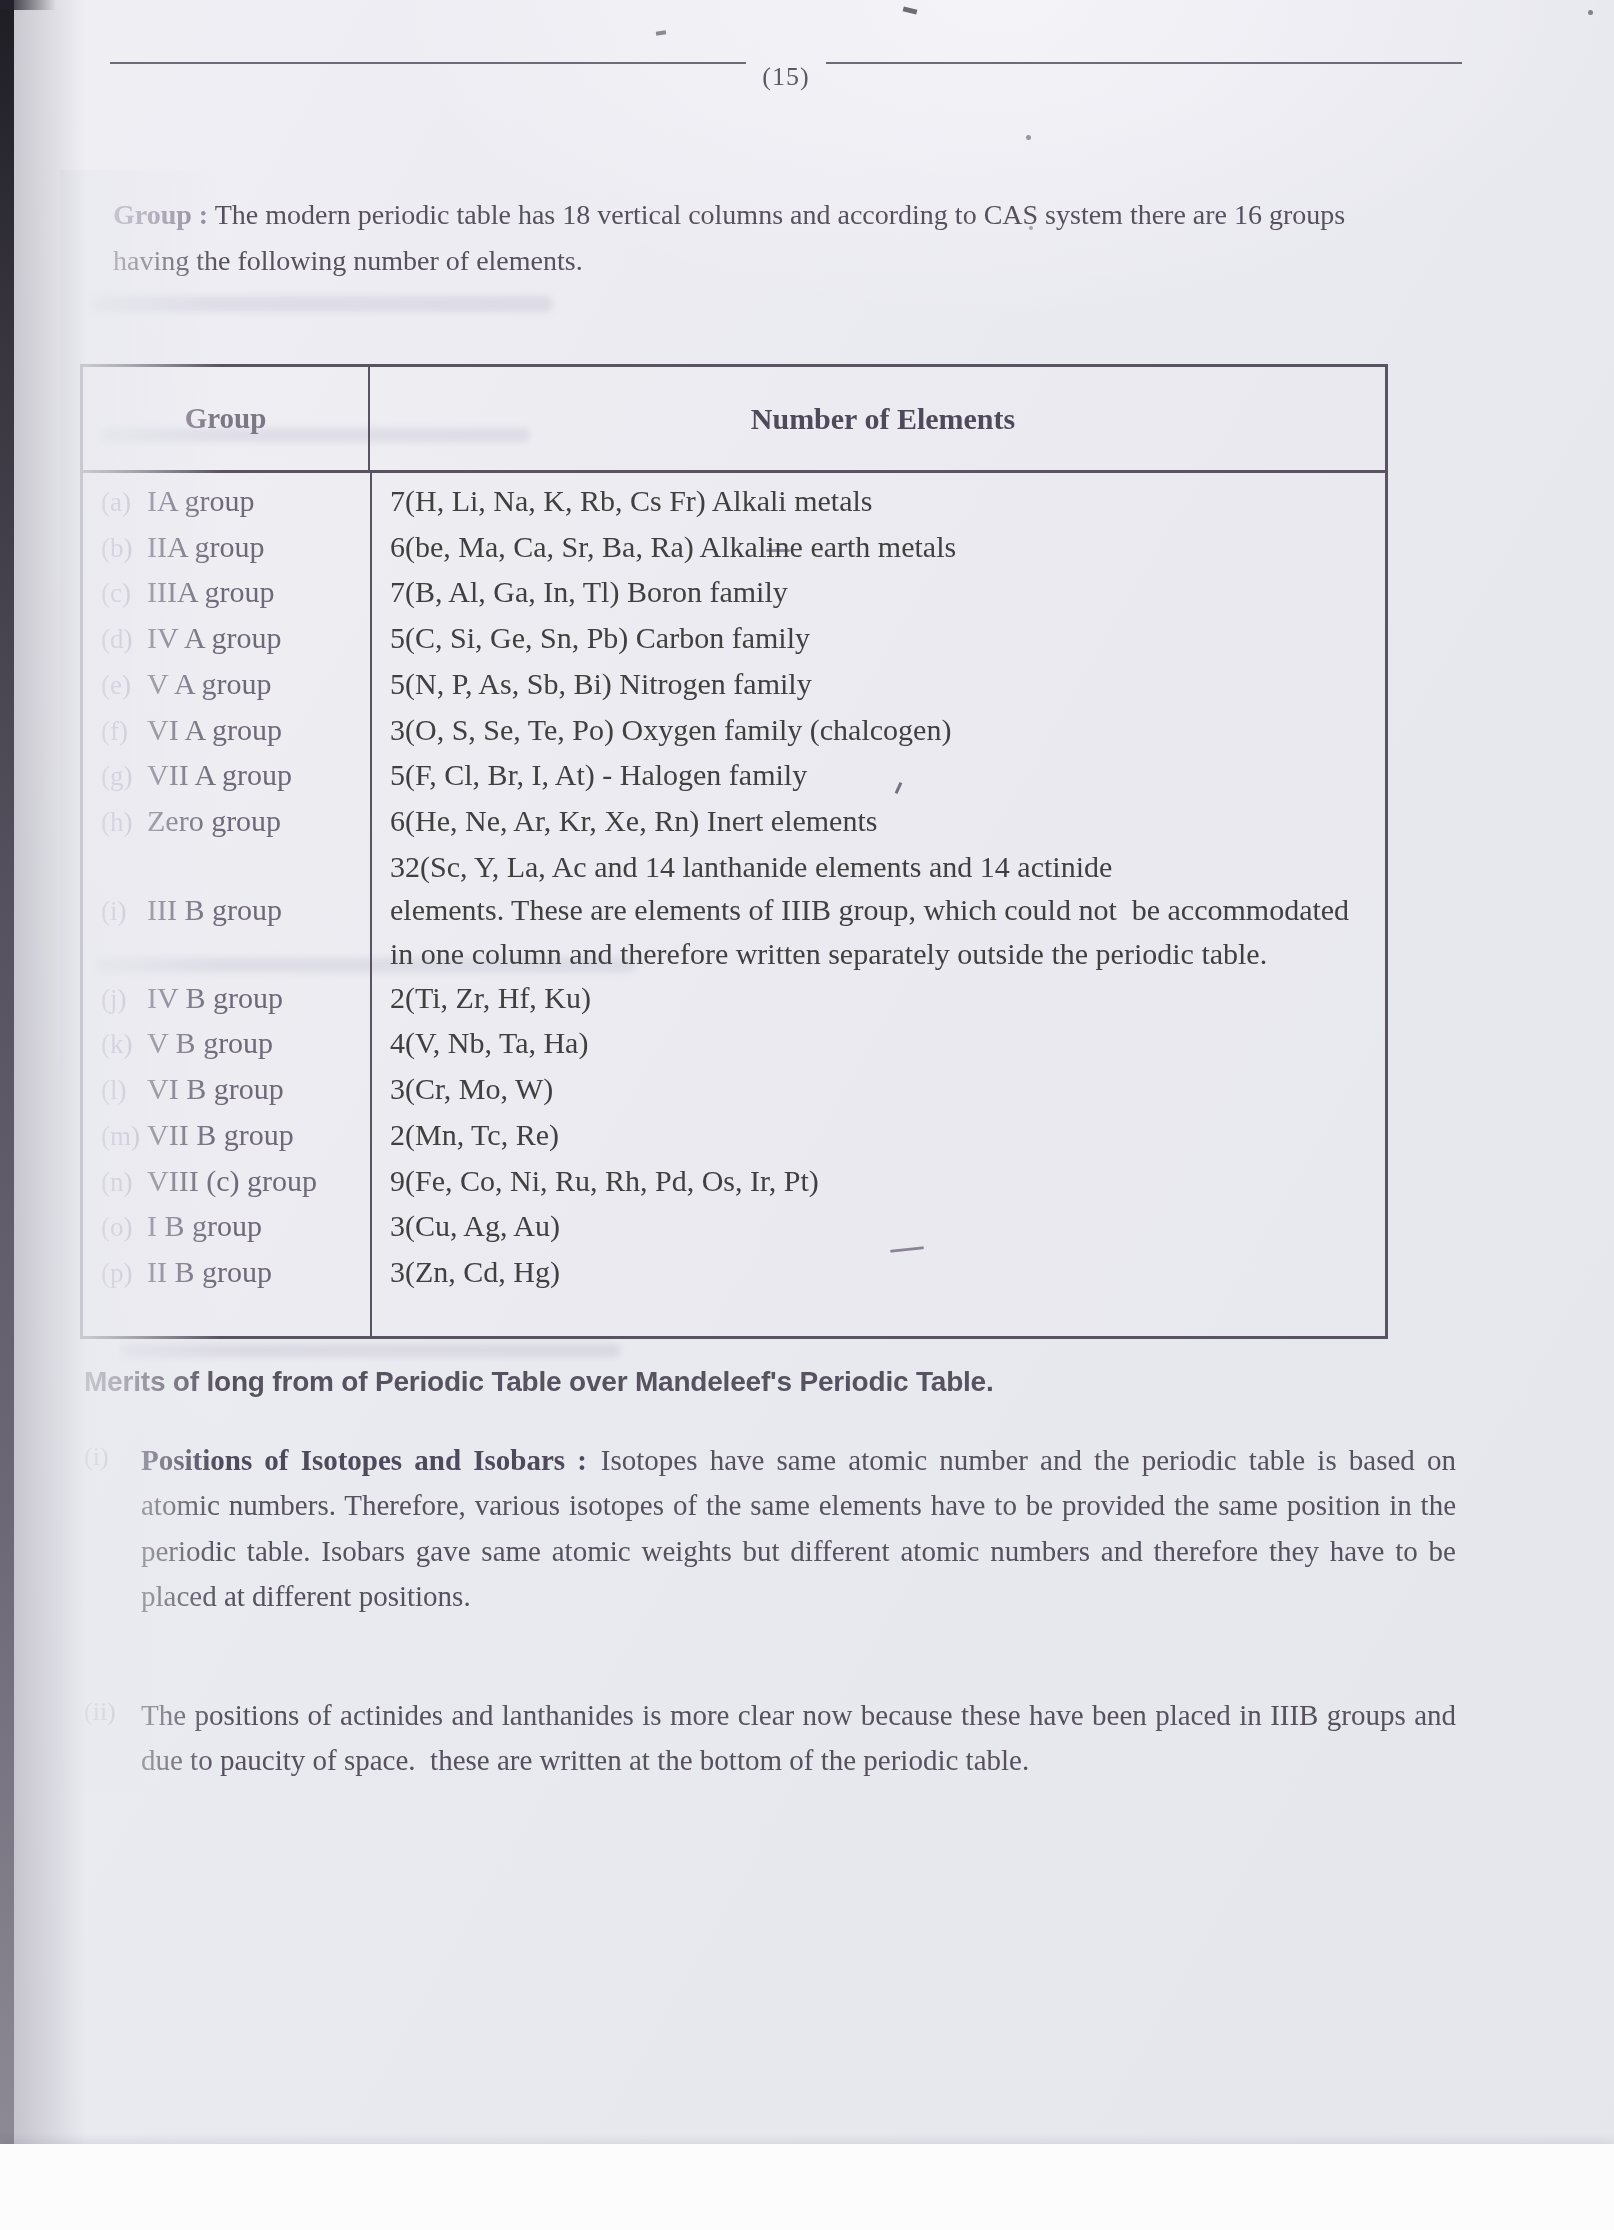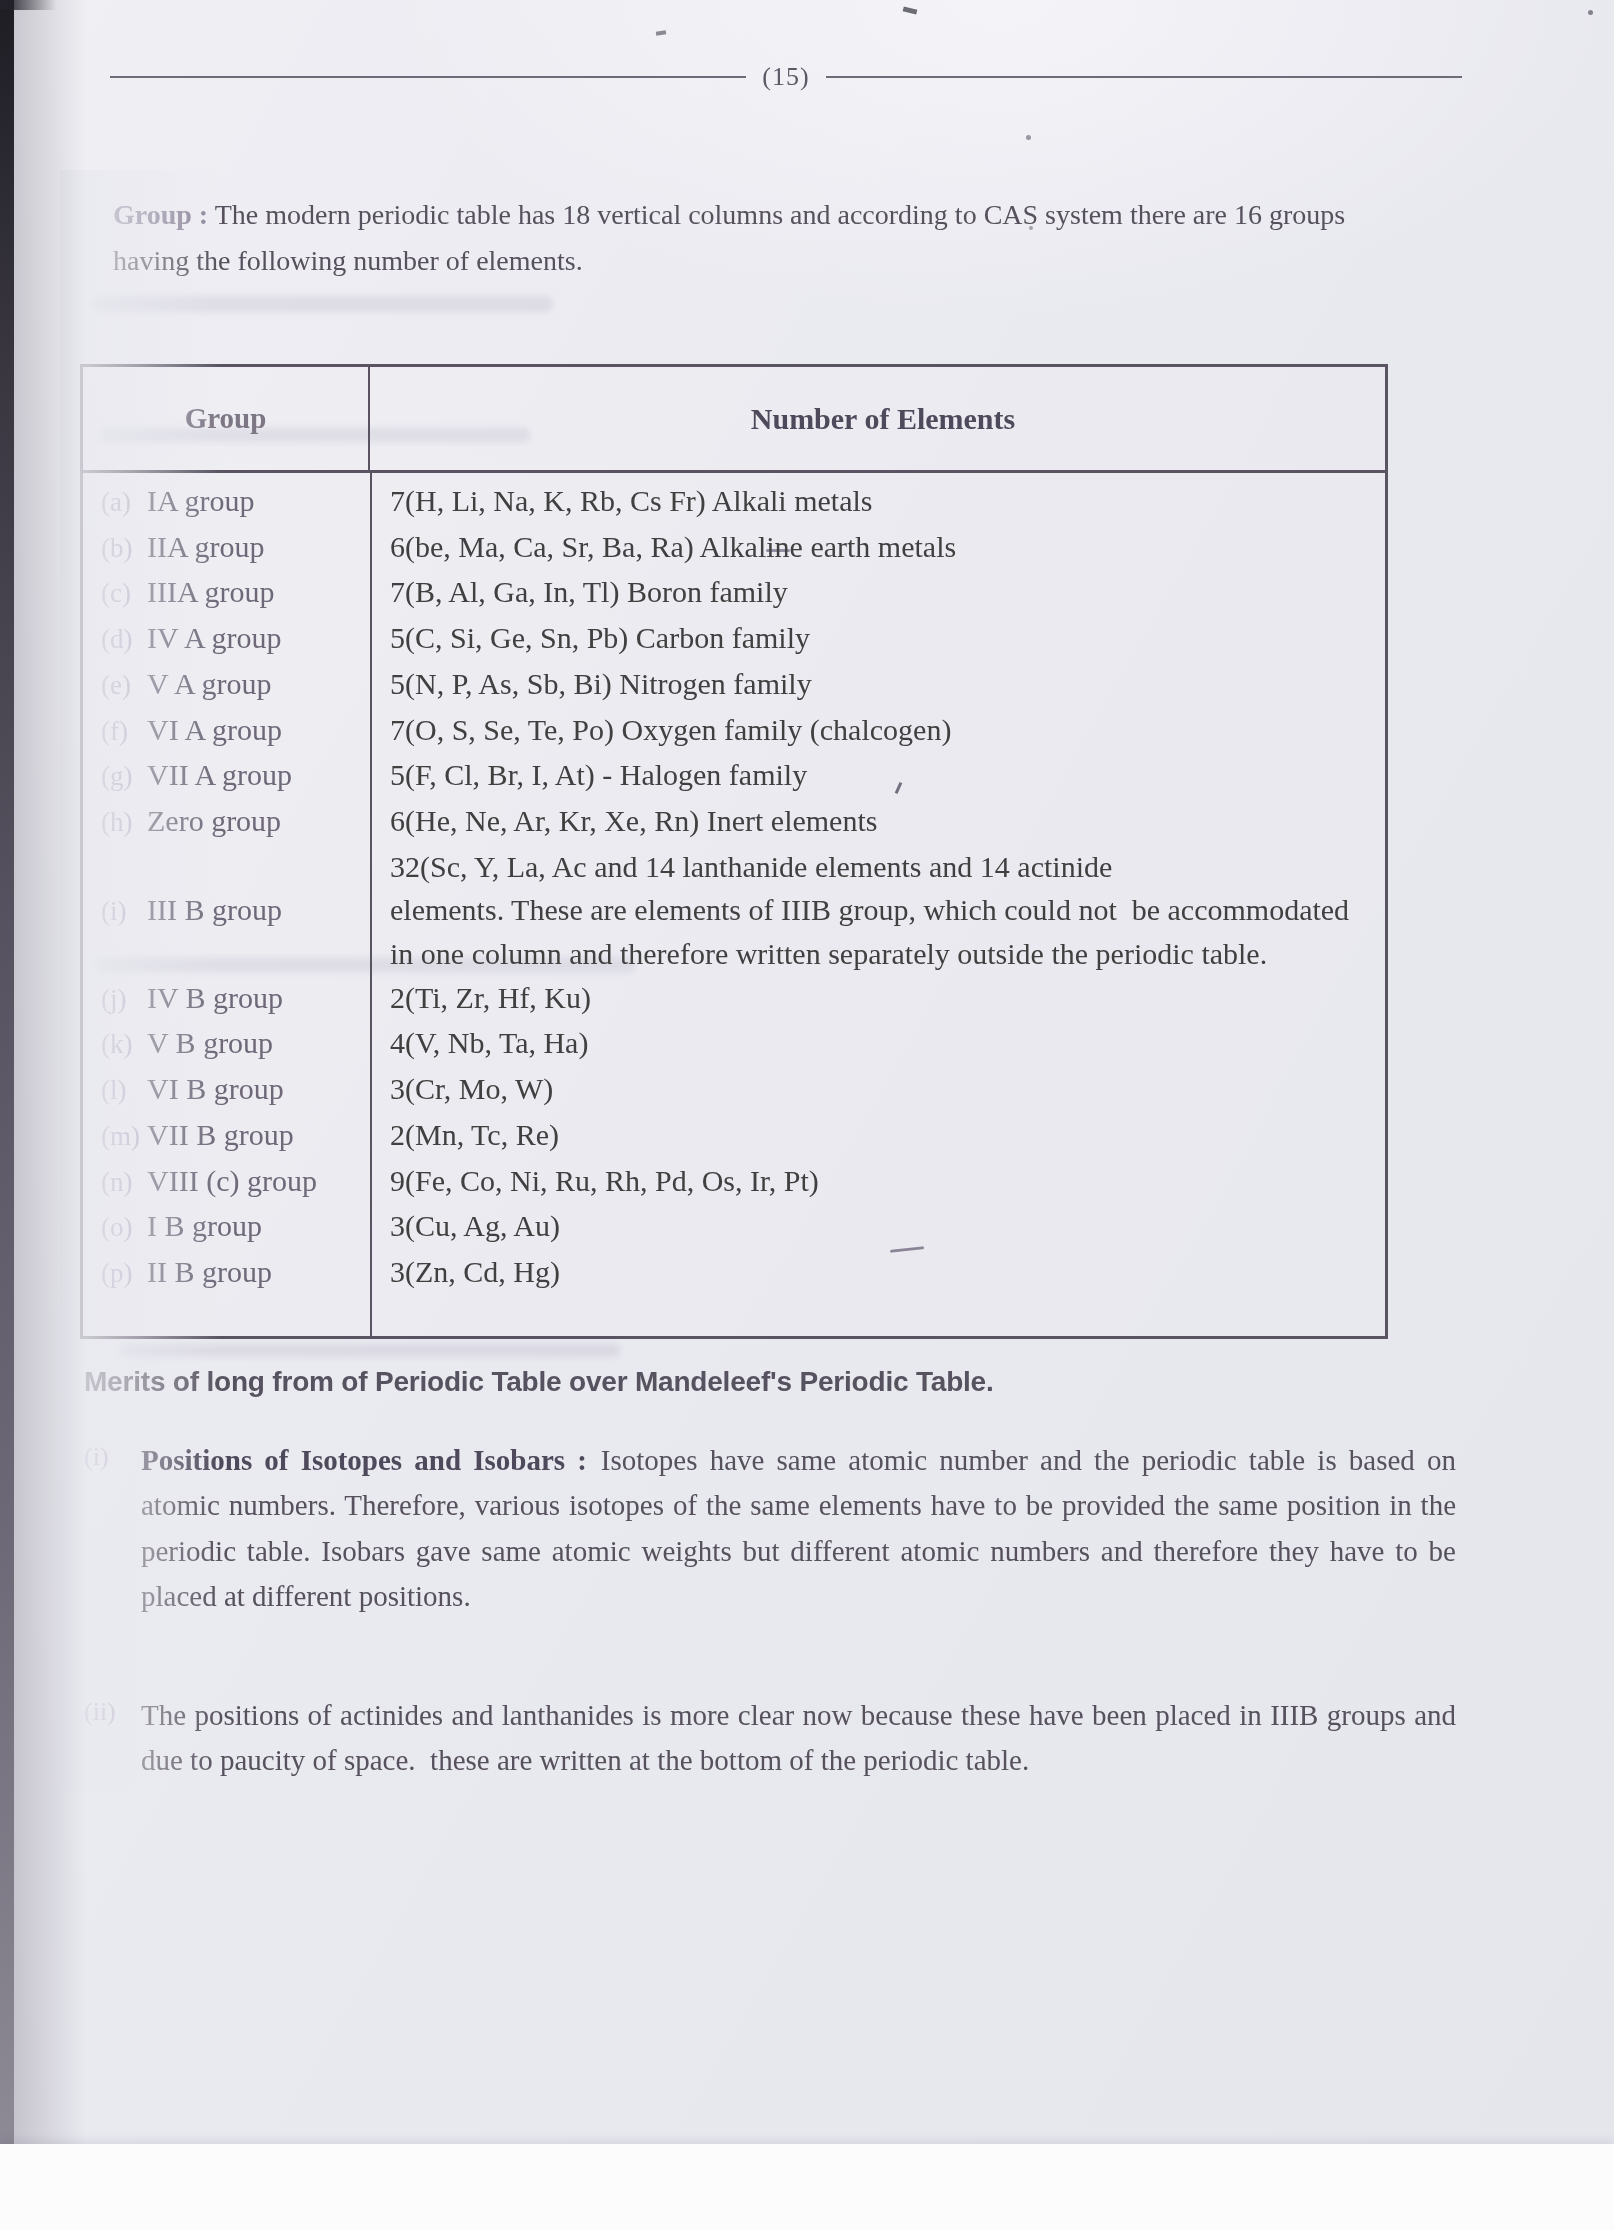--- a/index.html
+++ b/index.html
@@ -17,21 +17,21 @@
     background:linear-gradient(90deg,rgba(52,47,66,0.20),rgba(52,47,66,0));}
   .corner-wedge{position:absolute;left:0;top:0;width:56px;height:10px;z-index:7;
     background:linear-gradient(90deg,#23222a,rgba(35,34,42,0));}
   .bottom-strip{position:absolute;left:0;top:2144px;width:1614px;height:86px;background:#fcfcfd;z-index:8;
     box-shadow:0 -4px 8px rgba(40,35,60,0.08);}
   .fade-left{position:absolute;left:60px;top:170px;width:160px;height:1620px;z-index:4;pointer-events:none;
     background:linear-gradient(90deg,rgba(233,233,240,0.9) 0%,rgba(233,233,240,0.55) 45%,rgba(233,233,240,0) 100%);}
   .ghost{position:absolute;background:rgba(124,114,146,0.13);filter:blur(3px);border-radius:6px;z-index:1;}
   .speck{position:absolute;display:block;z-index:2;}
   
-  .page-header{position:absolute;top:62px;left:110px;width:1352px;display:flex;align-items:center;gap:16px;z-index:3;}
+  .page-header{position:absolute;top:62px;left:110px;width:1352px;display:flex;gap:16px;z-index:3;}
   .hrule{flex:1;height:2px;background:#6f6a78;}
   .page-num{font-size:26px;color:#5d5866;letter-spacing:1px;}
   
   .intro{position:absolute;top:192px;left:113px;width:1350px;font-size:28px;line-height:46px;color:#56515d;z-index:3;}
   .iline{white-space:nowrap;}
   .ilead{font-weight:bold;color:#8d8598;}
   
   .etable{position:absolute;top:364px;left:80px;width:1308px;border:3px solid #5a5462;box-sizing:border-box;z-index:3;
     background:rgba(255,255,255,0.06);}
   .thead{display:flex;height:103px;border-bottom:3px solid #5a5462;}
@@ -116,21 +116,21 @@
     <div class="c2">5(C, Si, Ge, Sn, Pb) Carbon family</div>
   </div>
 
   <div class="trow">
     <div class="c1"><span class="marker">(e)</span><span>V A group</span></div>
     <div class="c2">5(N, P, As, Sb, Bi) Nitrogen family</div>
   </div>
 
   <div class="trow">
     <div class="c1"><span class="marker">(f)</span><span>VI A group</span></div>
-    <div class="c2">7(O, S, Se, Te, Po) Oxygen family (chalcogen)</div>
+    <div class="c2">3(O, S, Se, Te, Po) Oxygen family (chalcogen)</div>
   </div>
 
   <div class="trow">
     <div class="c1"><span class="marker">(g)</span><span>VII A group</span></div>
     <div class="c2">5(F, Cl, Br, I, At) - Halogen family</div>
   </div>
 
   <div class="trow">
     <div class="c1"><span class="marker">(h)</span><span>Zero group</span></div>
     <div class="c2">6(He, Ne, Ar, Kr, Xe, Rn) Inert elements</div>

